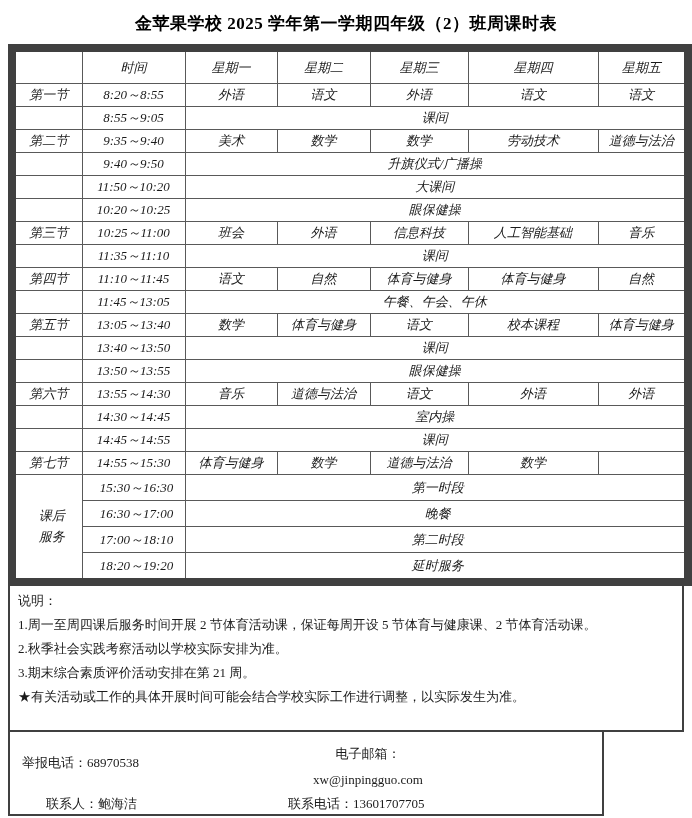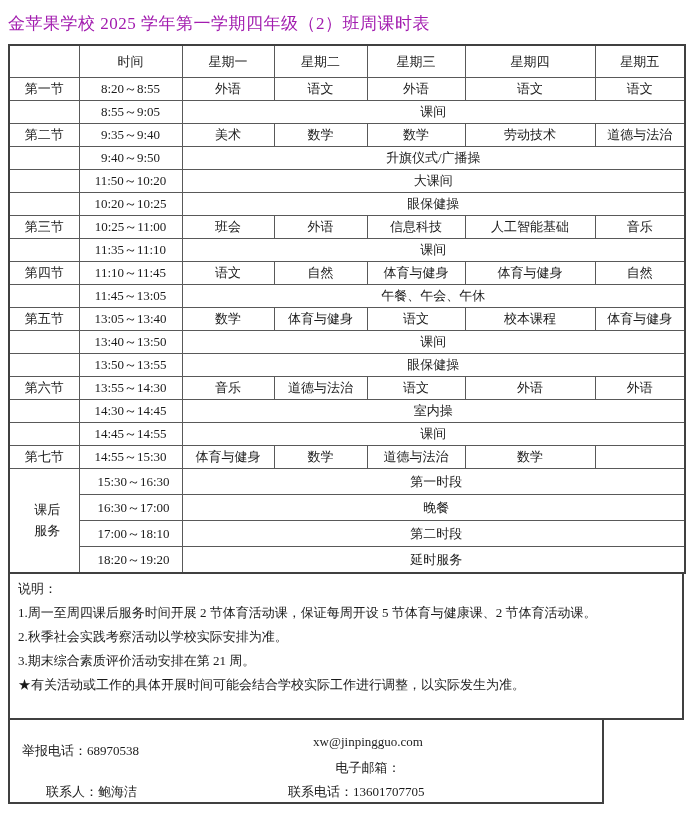--- a/index.html
+++ b/index.html
@@ -12,30 +12,32 @@
   }
   .page {
     width: 692px;
     height: 818px;
     box-sizing: border-box;
     padding: 8px 8px 0 8px;
     position: relative;
   }
   .title {
     margin: 4px 0 9px 0;
+    text-align: center;
     font-size: 17px;
-    font-weight: normal;
-    color: #a21caf;
+    font-weight: bold;
+    color: #000000;
     letter-spacing: 0.5px;
   }
   table.timetable {
     border-collapse: collapse;
     table-layout: fixed;
     width: 676px;
-    border: 2px solid #404040;
+    border: 8px solid #404040;
+    font-style: italic;
   }
   table.timetable th, table.timetable td {
     border: 1px solid #595959;
     text-align: center;
     vertical-align: middle;
     font-size: 13px;
     font-weight: normal;
     padding: 0 2px;
     overflow: hidden;
     white-space: nowrap;
@@ -240,20 +242,20 @@
         <div class="note-line">1.周一至周四课后服务时间开展 2 节体育活动课，保证每周开设 5 节体育与健康课、2 节体育活动课。</div>
         <div class="note-line">2.秋季社会实践考察活动以学校实际安排为准。</div>
         <div class="note-line">3.期末综合素质评价活动安排在第 21 周。</div>
         <div class="note-line">★有关活动或工作的具体开展时间可能会结合学校实际工作进行调整，以实际发生为准。</div>
       </div>
   </div>
 
   <div class="footer">
     <div class="report-phone">举报电话：68970538</div>
     <div class="email-block">
+      <div>电子邮箱：</div>
       <div>xw@jinpingguo.com</div>
-      <div>电子邮箱：</div>
     </div>
     <div class="contact-person">联系人：鲍海洁</div>
     <div class="contact-phone">联系电话：13601707705</div>
   </div>
 
 </div>
 
 </body></html>

